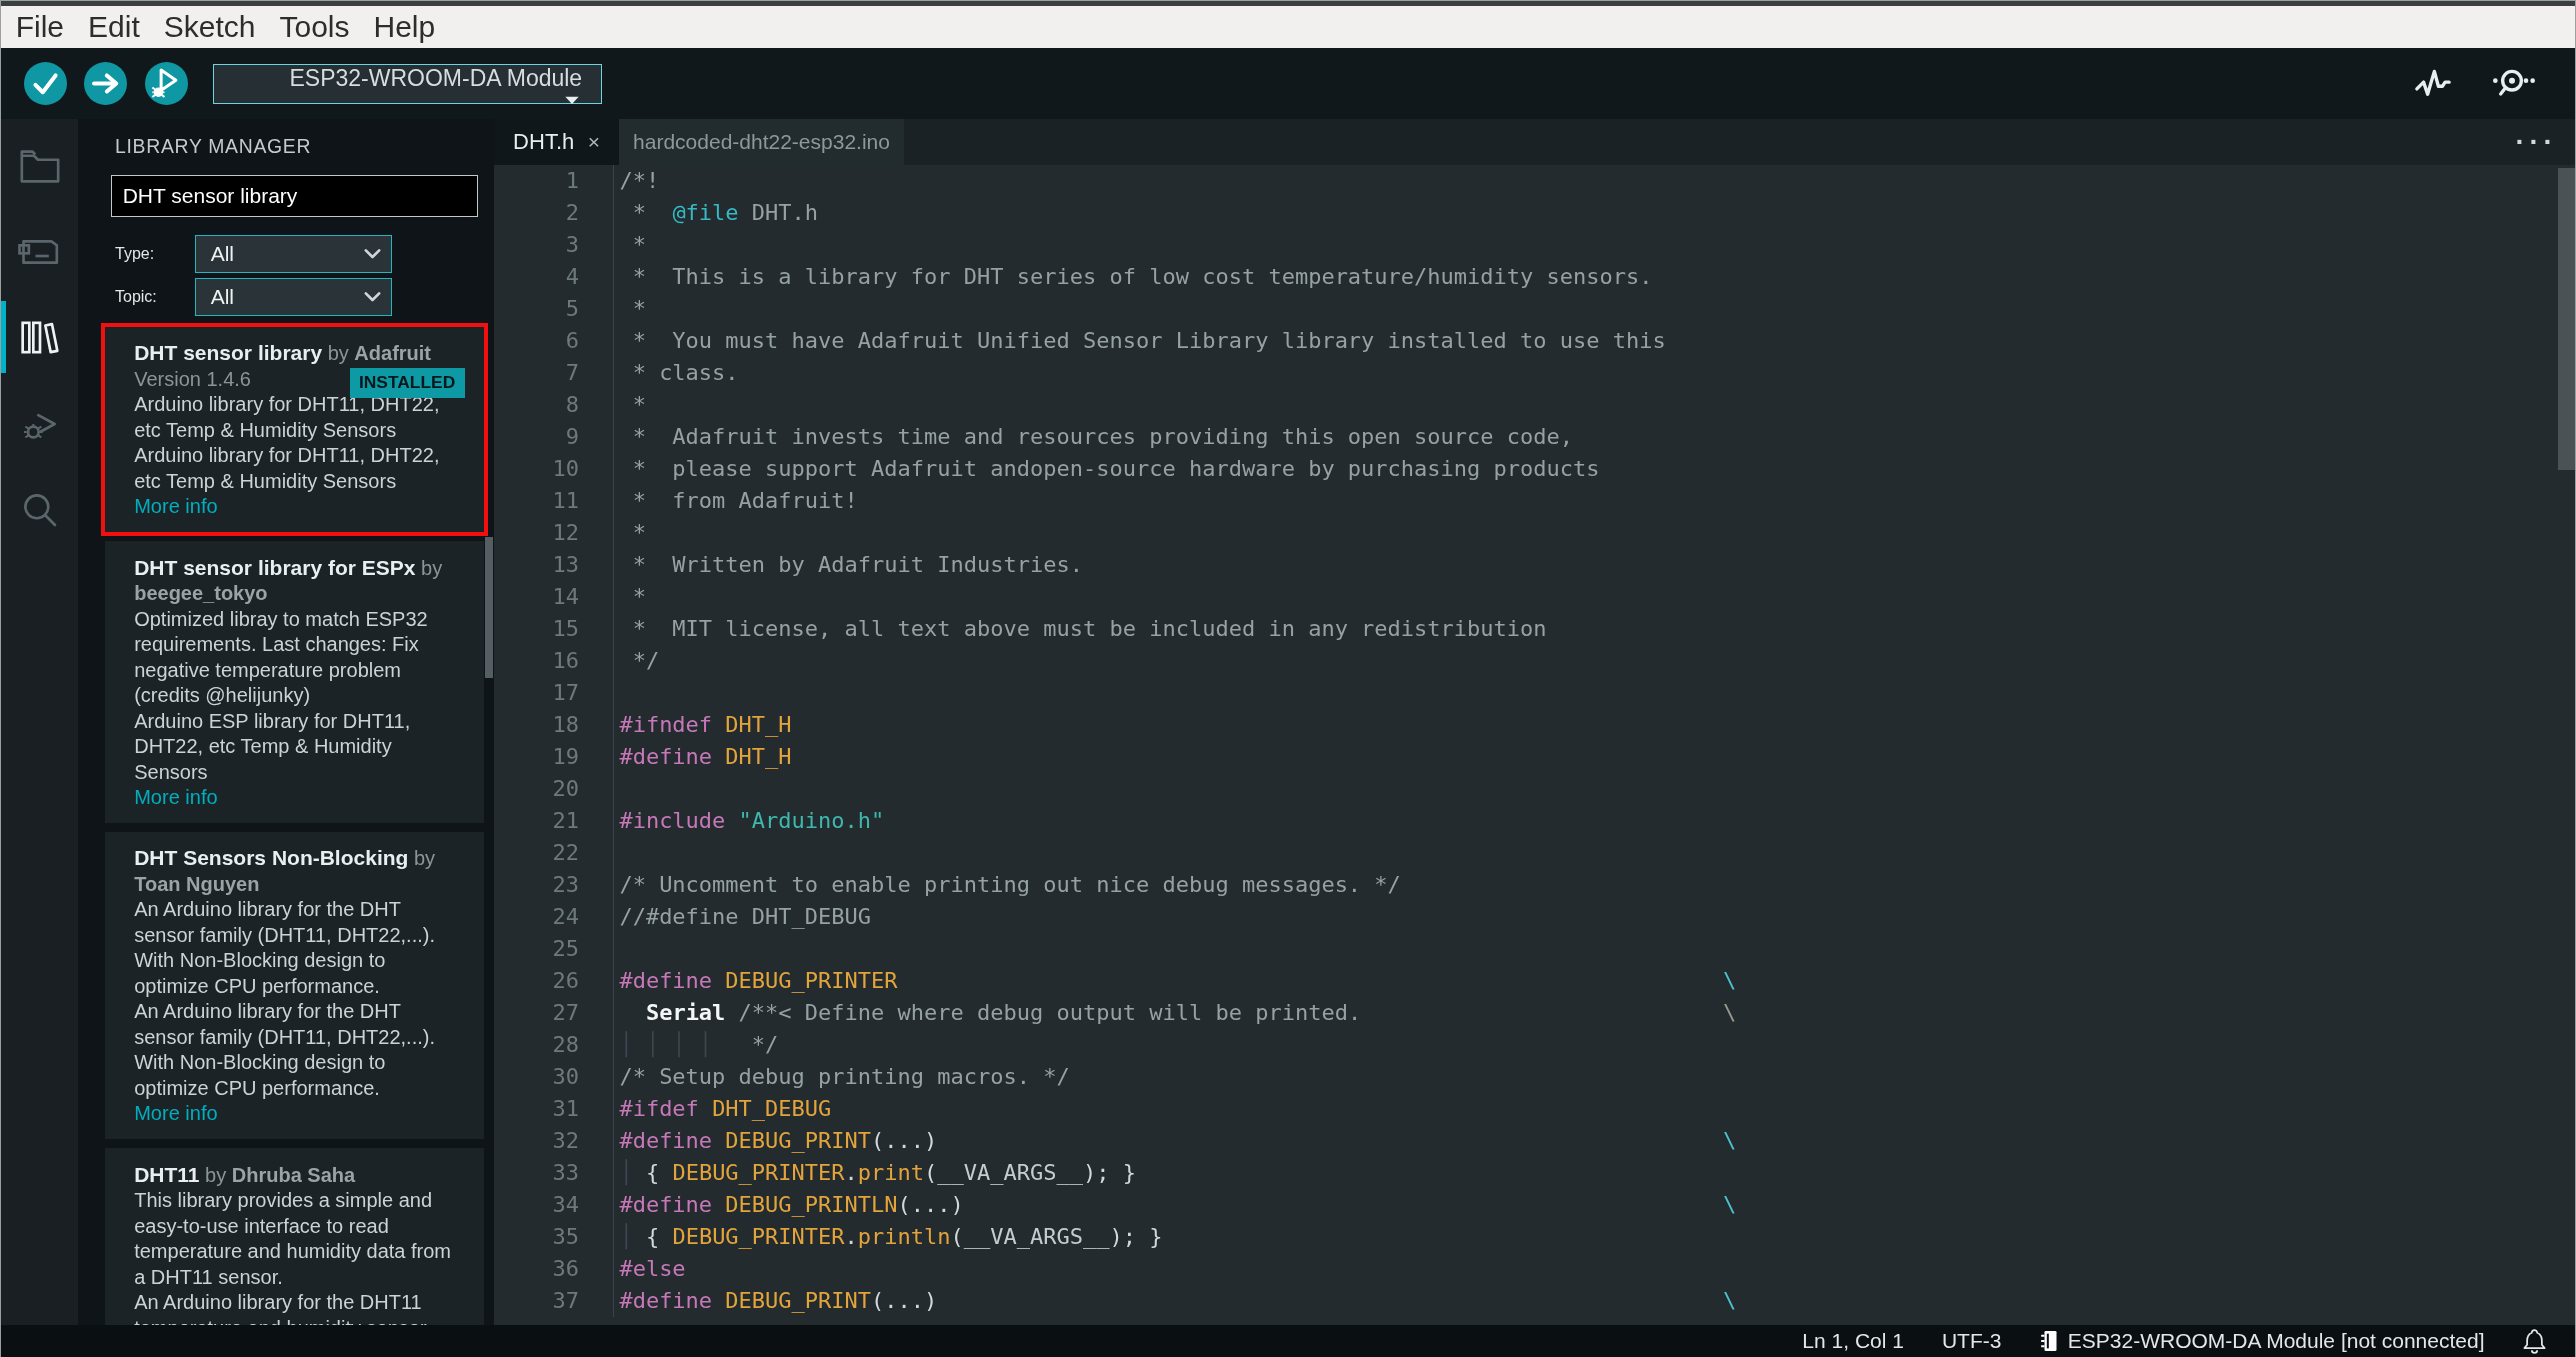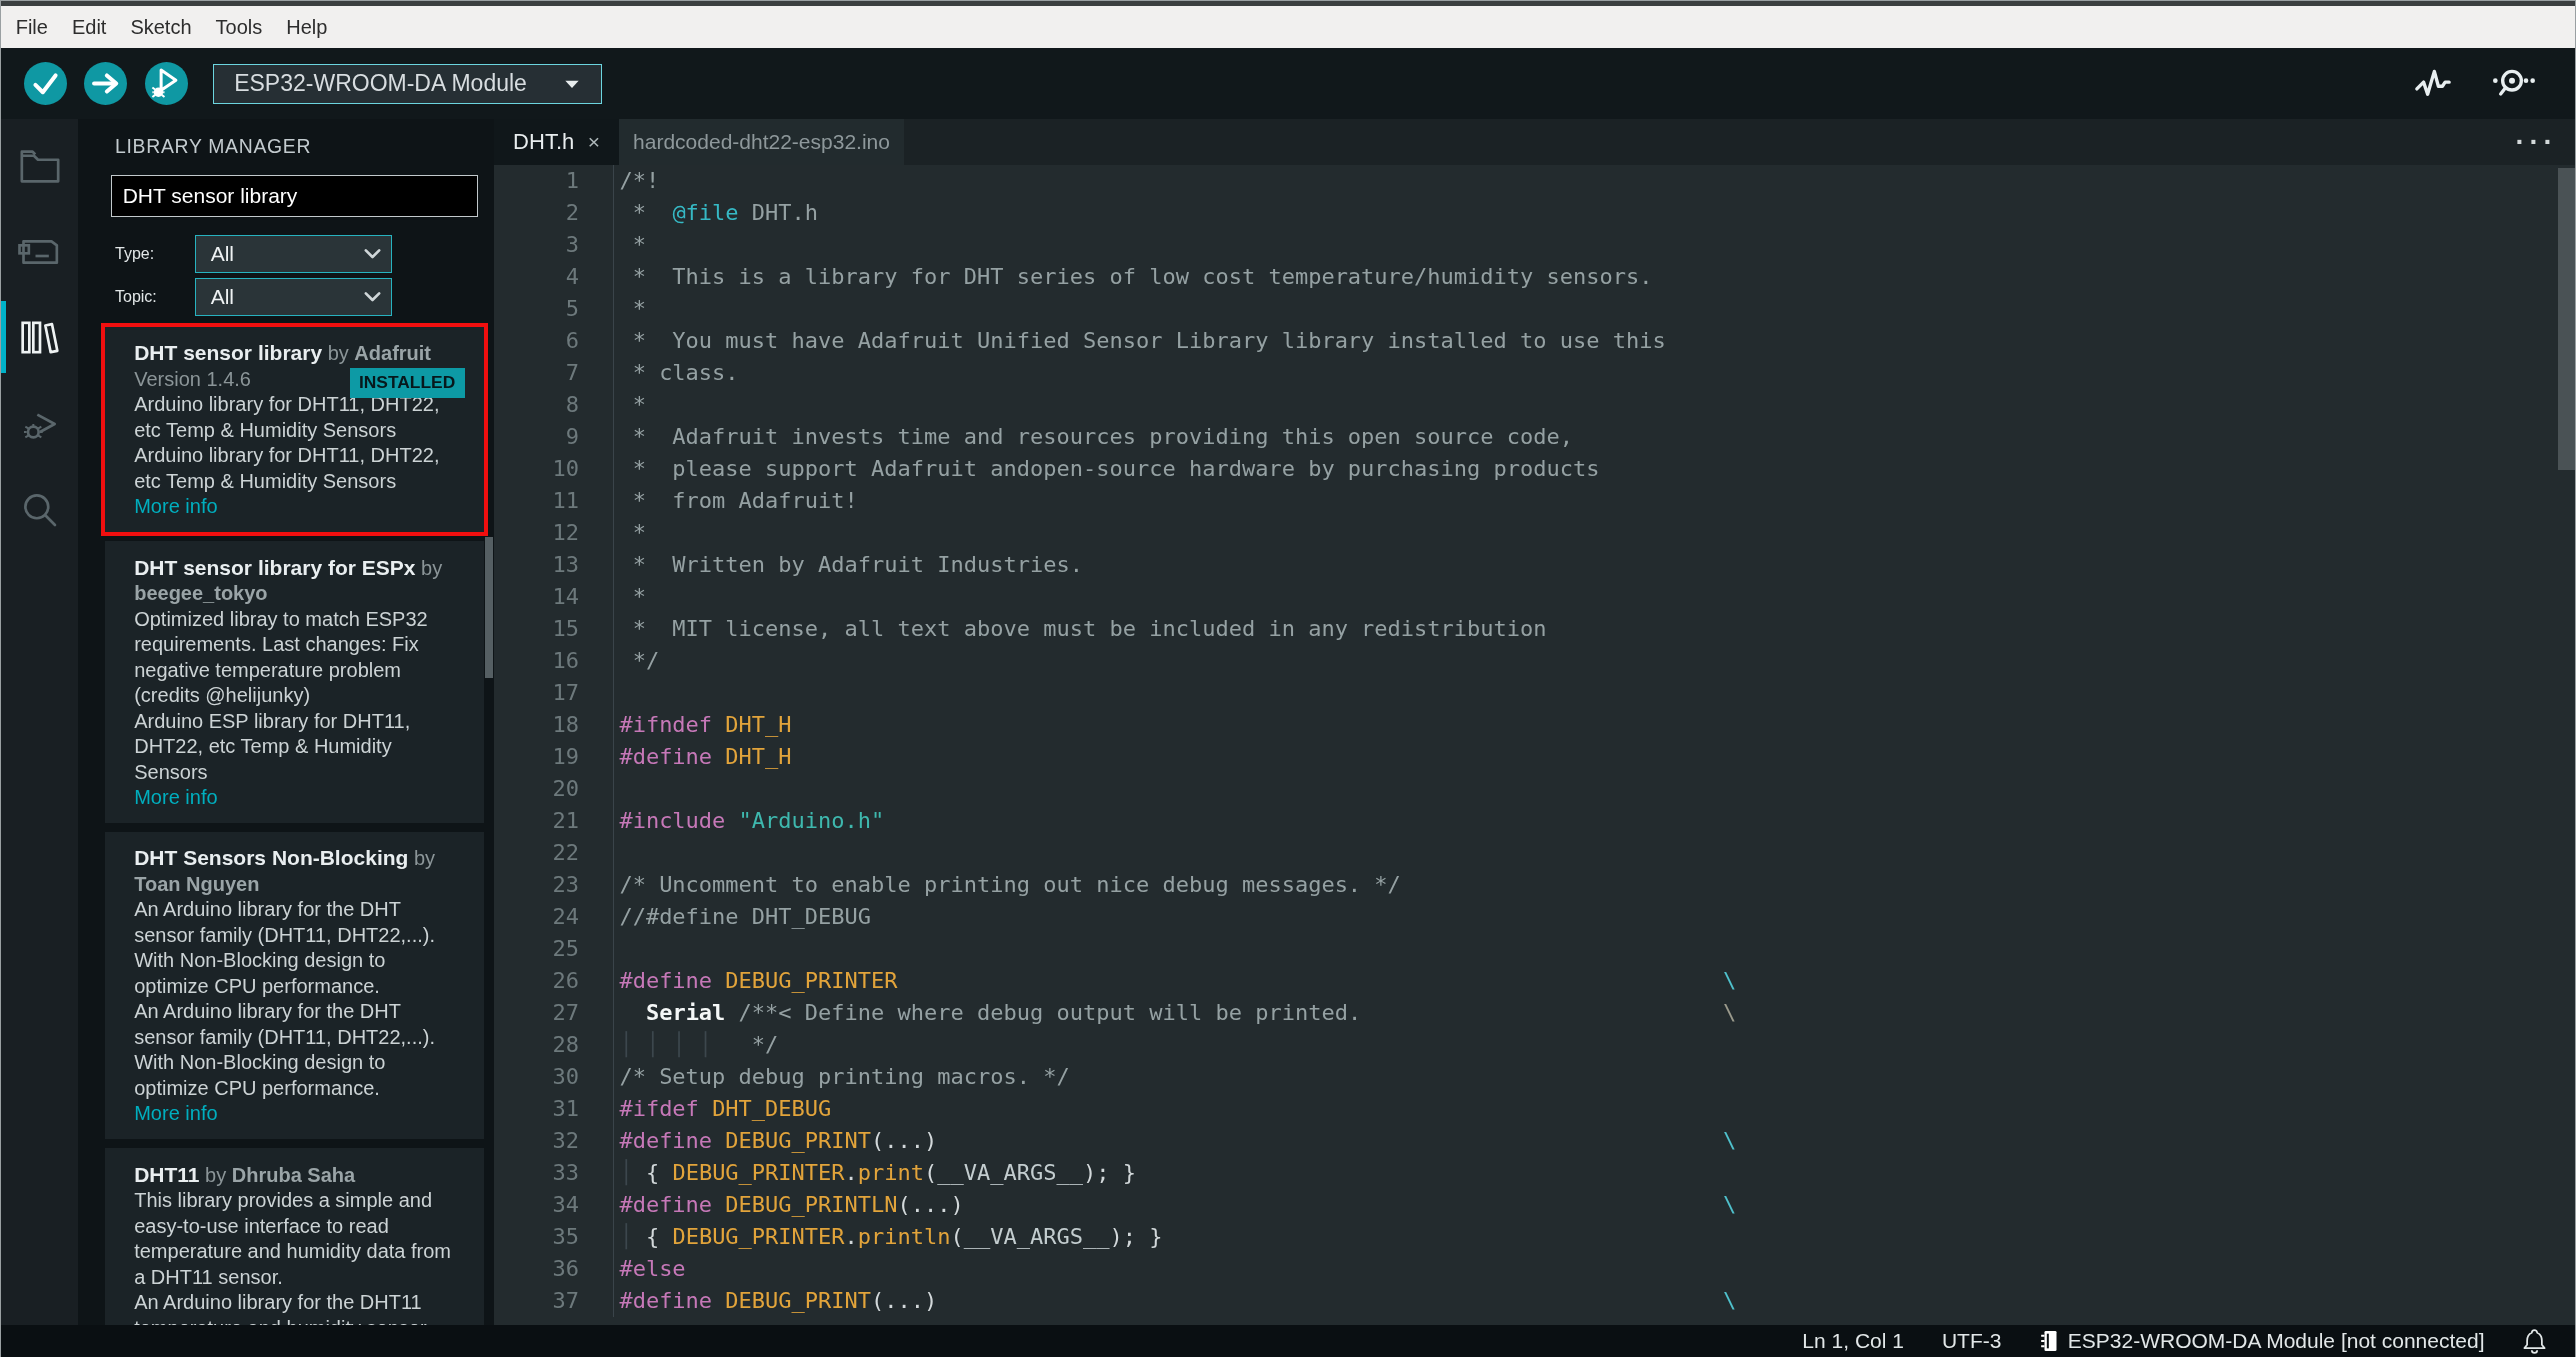--- a/index.html
+++ b/index.html
@@ -5,31 +5,31 @@
   html,body{margin:0;padding:0;background:#000;}
   *{box-sizing:border-box;}
   .window{position:relative;width:2576px;height:1358px;background:#0e1417;
           border:1.3px solid #9aa0a2;overflow:hidden;
           font-family:"Liberation Sans",sans-serif;}
   
   .titlestrip{position:absolute;top:0;left:0;right:0;height:5.4px;background:#3b3f40;}
   
   .menubar{position:absolute;top:5.4px;left:0;right:0;height:42px;background:#f1f0ef;
            display:flex;align-items:center;padding-left:14.7px;gap:24px;
-           font-size:20px;color:#2d2d2d;}
+           font-size:30px;color:#2d2d2d;}
   .menu-item{cursor:default;}
   
   .toolbar{position:absolute;top:47px;left:0;right:0;height:71px;background:#11181b;
            display:flex;align-items:center;}
   .tbtn{width:43px;height:43px;border-radius:50%;background:#0f98a3;flex:none;
         display:flex;align-items:center;justify-content:center;margin-right:17.4px;}
   .tbtn:first-child{margin-left:23px;}
   .board-select{margin-left:8px;width:389px;height:40px;background:#262f34;
-                border:1.3px solid #6cd5df;display:flex;align-items:center;
-                padding:0 19px 0 20px;color:#d8dde0;font-size:23px;}
+                border:1.3px solid #6cd5df;display:flex;align-items:flex-end;
+                padding:0 19px 0 20px;color:#d8dde0;font-size:23px;flex-direction:column;}
   .board-select .caret{margin-left:auto;}
   .toolbar-right{margin-left:auto;display:flex;align-items:center;gap:35px;margin-right:38px;}
   
   .activitybar{position:absolute;top:118px;left:0;width:77px;bottom:32px;background:#191f23;
                display:flex;flex-direction:column;align-items:center;padding-top:8px;}
   .act{position:relative;width:77px;height:79px;display:flex;align-items:center;
        justify-content:center;margin-bottom:6.7px;}
   .act .abar{position:absolute;left:0;top:2.7px;width:4.7px;height:72px;background:#00b2c8;}
   
   .libpanel{position:absolute;top:118px;left:77px;width:415px;bottom:32px;background:#0e1417;

